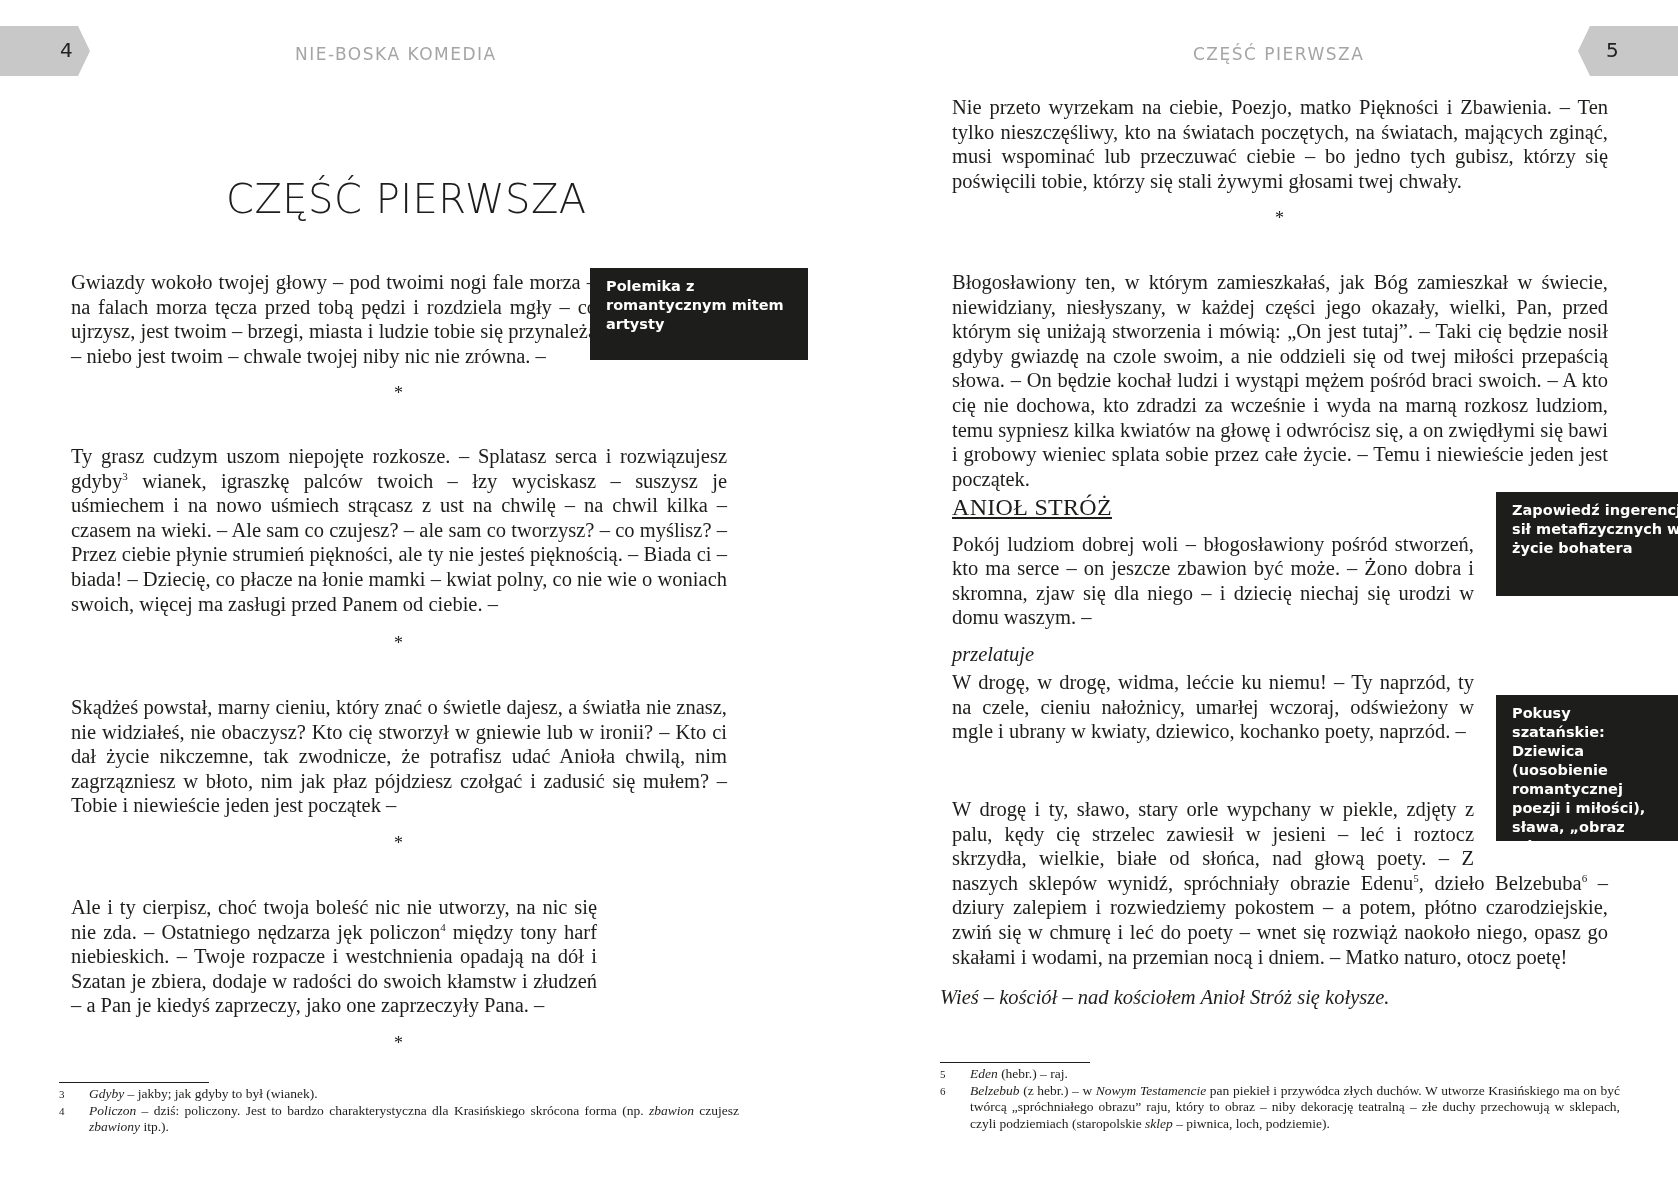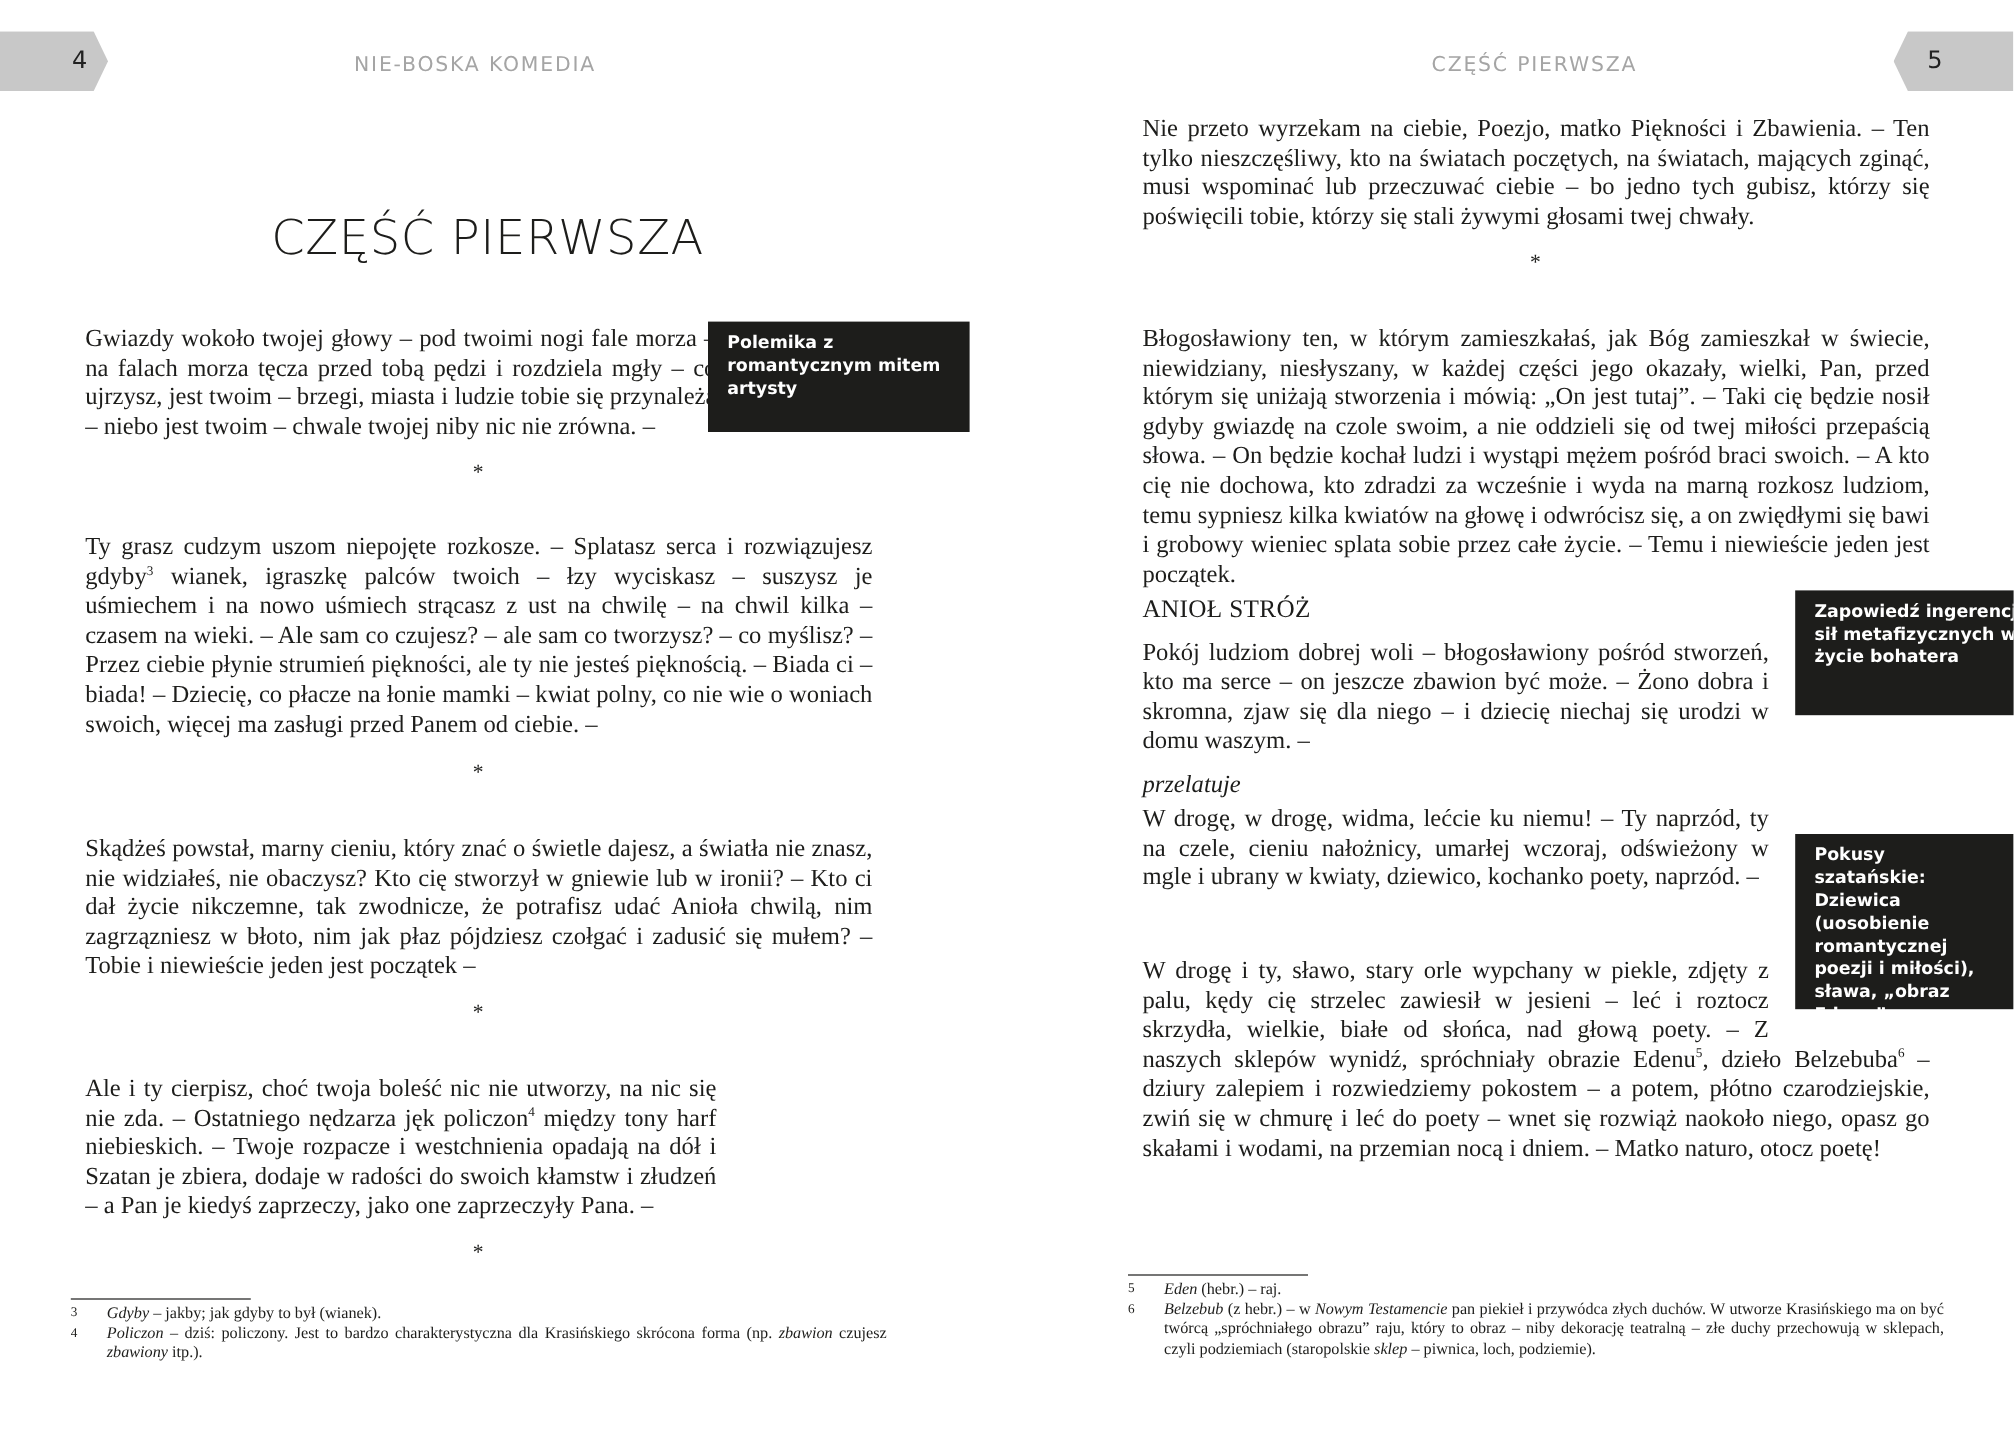--- a/index.html
+++ b/index.html
@@ -28,21 +28,21 @@
   .text p { margin:12px; }
   .page-left .text { left:59px; width:550px; }
   .page-left .text.full { width:680px; }
   .page-right .text { left:101px; width:680px; }
   .page-right .text.narrow { width:546px; }
 
   .star { position:absolute; font-size:18px; }
 
   .note { position:absolute; background:#1d1d1b; color:#fff; font-family:"DejaVu Sans", sans-serif; font-weight:bold; font-size:14.5px; line-height:19px; padding:9px 16px; box-sizing:border-box; }
 
-  .speaker { font-size:21px; letter-spacing:0.3px; }
+  .speaker { font-size:24px; letter-spacing:0.3px;text-decoration:underline; }
   .italic { font-style:italic; }
   sup { font-size:11px; line-height:0; }
 
   .fn-rule { position:absolute; height:1px; background:#1d1d1b; width:150px; }
   .footnotes { position:absolute; font-size:13.5px; line-height:16.5px; }
   .fn { display:flex; text-align:justify; }
   .fn-num { width:30px; flex:none; font-size:11px; }
 </style>
 </head>
 <body>
@@ -123,20 +123,21 @@
 
   <div class="text serif" style="top:785px;">
     <p>
         <span style="display:block; width:546px; float:left; height:74px;"></span>
       </p>
   </div>
   <div class="text serif" style="top:785px;">
     <p><span class="float-spacer" style="float:right; width:134px; height:66px;"></span><span>W drogę i ty, sławo, stary orle wypchany w piekle, zdjęty z palu, kędy cię strzelec zawiesił w jesieni – leć i roztocz skrzydła, wielkie, białe od słońca, nad głową poety. – Z naszych sklepów wynidź, spróchniały obrazie Edenu</span><sup>5</sup><span>, dzieło Belzebuba</span><sup>6</sup><span> – dziury zalepiem i rozwiedziemy pokostem – a potem, płótno czarodziejskie, zwiń się w chmurę i leć do poety – wnet się rozwiąż naokoło niego, opasz go skałami i wodami, na przemian nocą i dniem. – Matko naturo, otocz poetę!</span></p>
   </div>
 
+  <div class="text serif italic" style="top:985px;">Wieś – kościół – nad kościołem Anioł Stróż się kołysze.</div>
 
   <div class="fn-rule" style="left:101px; top:1062px;"></div>
   <div class="footnotes serif" style="left:101px; top:1066px; width:680px;">
     <div class="fn">
       <span class="fn-num">5</span>
       <span><i>Eden</i><span> (hebr.) – raj.</span></span>
     </div>
     <div class="fn">
       <span class="fn-num">6</span>
       <span><i>Belzebub</i><span> (z hebr.) – w </span><i>Nowym Testamencie</i><span> pan piekieł i przywódca złych duchów. W utworze Krasińskiego ma on być twórcą „spróchniałego obrazu” raju, który to obraz – niby dekorację teatralną – złe duchy przechowują w sklepach, czyli podziemiach (staropolskie </span><i>sklep</i><span> – piwnica, loch, podziemie).</span></span>

